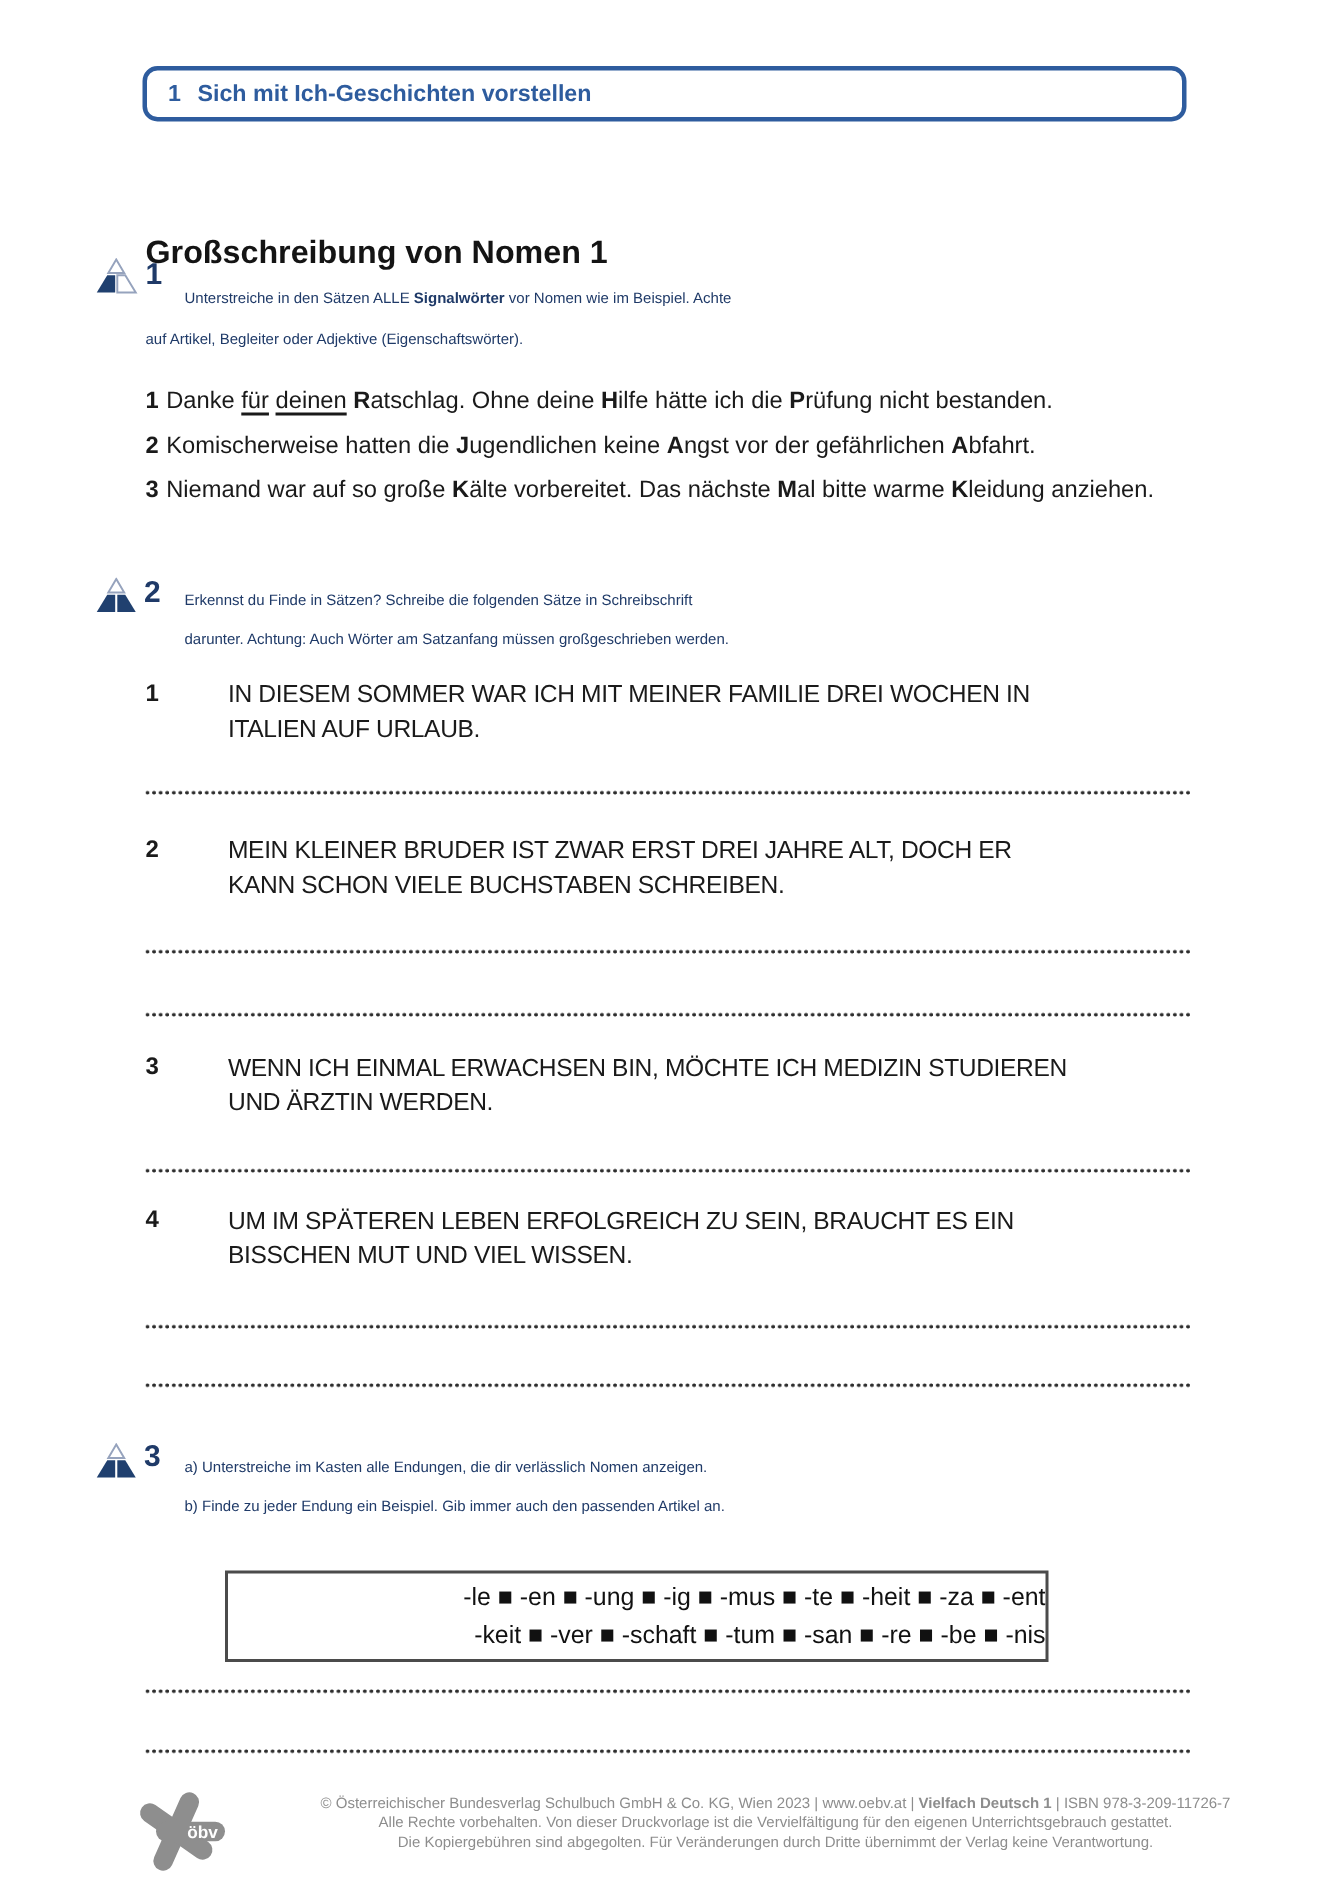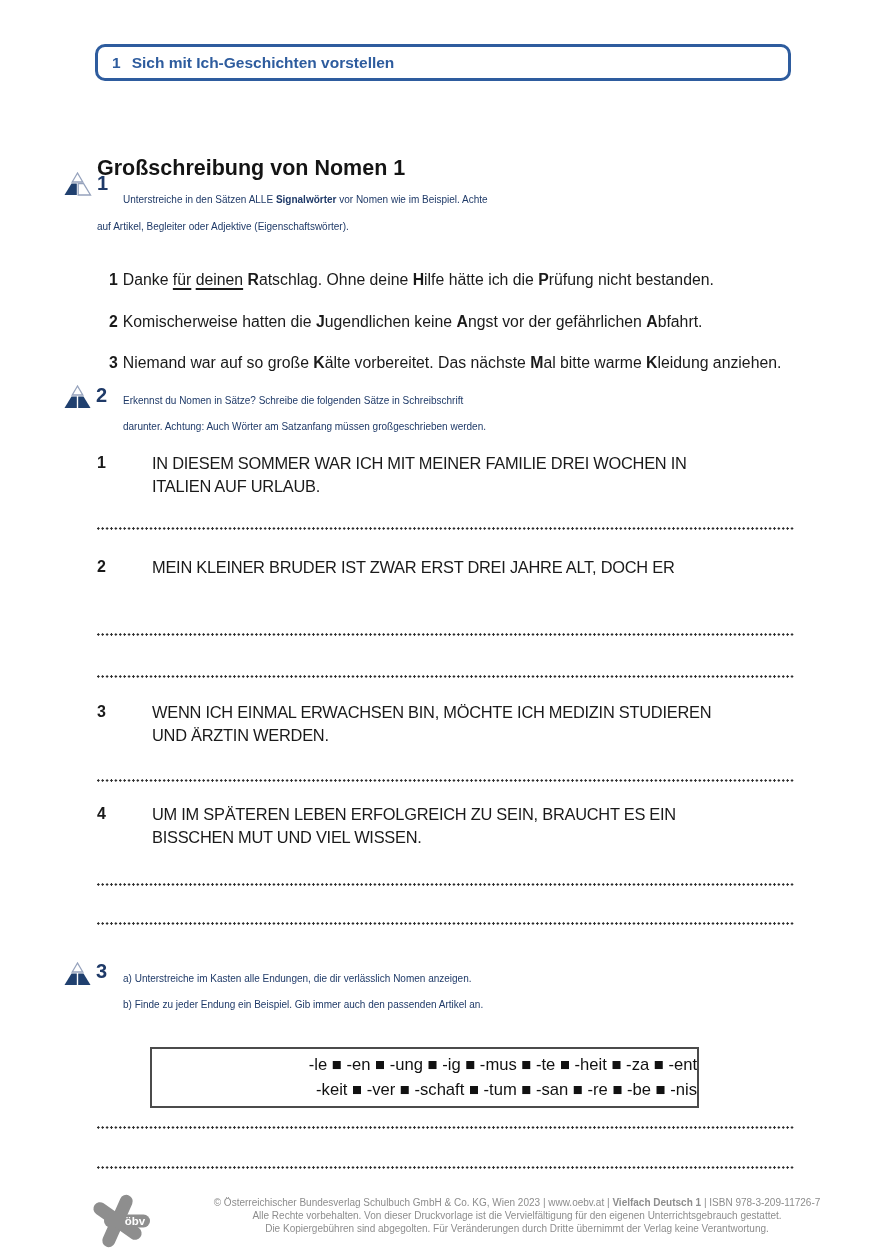--- a/index.html
+++ b/index.html
@@ -32,21 +32,21 @@
   #instr2{position:absolute;left:123px;top:388px;width:690px;line-height:26px;}
   #instr3{position:absolute;left:123px;top:966px;width:690px;line-height:26px;}
   .instr .line{white-space:nowrap;}
 
   .b{font-weight:700;}
   .u{text-decoration:underline;text-underline-offset:3px;text-decoration-thickness:1.5px;}
 
   
   #sentences1{position:absolute;left:97px;top:253px;width:708px;
     font-size:15.8px;line-height:29.5px;color:#1a1a1a;}
-  #sentences1 p{margin:12px;}
+  #sentences1 p{margin:0;}
   .sno{font-weight:700;margin-right:5px;}
 
   
   .caps-item{position:absolute;left:97px;width:710px;display:flex;}
   .caps-no{width:55px;flex:none;font-size:16px;font-weight:700;padding-top:2px;}
   .caps-text{font-size:16.4px;letter-spacing:-0.25px;line-height:23px;}
   .caps-text div{white-space:nowrap;}
   #item1{top:452px;} #item2{top:556px;} #item3{top:701px;} #item4{top:803px;}
 
   
@@ -96,37 +96,38 @@
     <p><span class="sno">3</span><span><span>Niemand war auf so große </span><span class="b">K</span><span>älte vorbereitet. Das nächste </span><span class="b">M</span><span>al bitte warme </span><span class="b">K</span><span>leidung anziehen.</span></span></p>
   </div>
 
   <svg id="icon2" class="tri-icon" viewBox="0 0 29 24">
     <polygon points="14.5,1 9.2,10 19.8,10" fill="#ffffff" stroke="#96a3bd" stroke-width="1.3"></polygon>
     <polygon points="8.5,11.5 13.8,11.5 13.8,23 1.5,23" fill="#20406f"></polygon>
     <polygon points="15.2,11.5 20.5,11.5 27.5,23 15.2,23" fill="#20406f"></polygon>
   </svg>
   <div id="no2" class="task-no">2</div>
   <div id="instr2" class="instr">
-    <div class="line">Erkennst du Nomen in Sätze? Schreibe die folgenden Sätze in Schreibschrift</div>
+    <div class="line">Erkennst du Finde in Sätzen? Schreibe die folgenden Sätze in Schreibschrift</div>
     <div class="line">darunter. Achtung: Auch Wörter am Satzanfang müssen großgeschrieben werden.</div>
   </div>
 
   <div id="item1" class="caps-item">
     <div class="caps-no">1</div>
     <div class="caps-text">
       <div>IN DIESEM SOMMER WAR ICH MIT MEINER FAMILIE DREI WOCHEN IN</div>
       <div>ITALIEN AUF URLAUB.</div>
     </div>
   </div>
   <div id="d1" class="dots"></div>
 
   <div id="item2" class="caps-item">
     <div class="caps-no">2</div>
     <div class="caps-text">
       <div>MEIN KLEINER BRUDER IST ZWAR ERST DREI JAHRE ALT, DOCH ER</div>
+      <div>KANN SCHON VIELE BUCHSTABEN SCHREIBEN.</div>
     </div>
   </div>
   <div id="d2" class="dots"></div>
   <div id="d3" class="dots"></div>
 
   <div id="item3" class="caps-item">
     <div class="caps-no">3</div>
     <div class="caps-text">
       <div>WENN ICH EINMAL ERWACHSEN BIN, MÖCHTE ICH MEDIZIN STUDIEREN</div>
       <div>UND ÄRZTIN WERDEN.</div>

